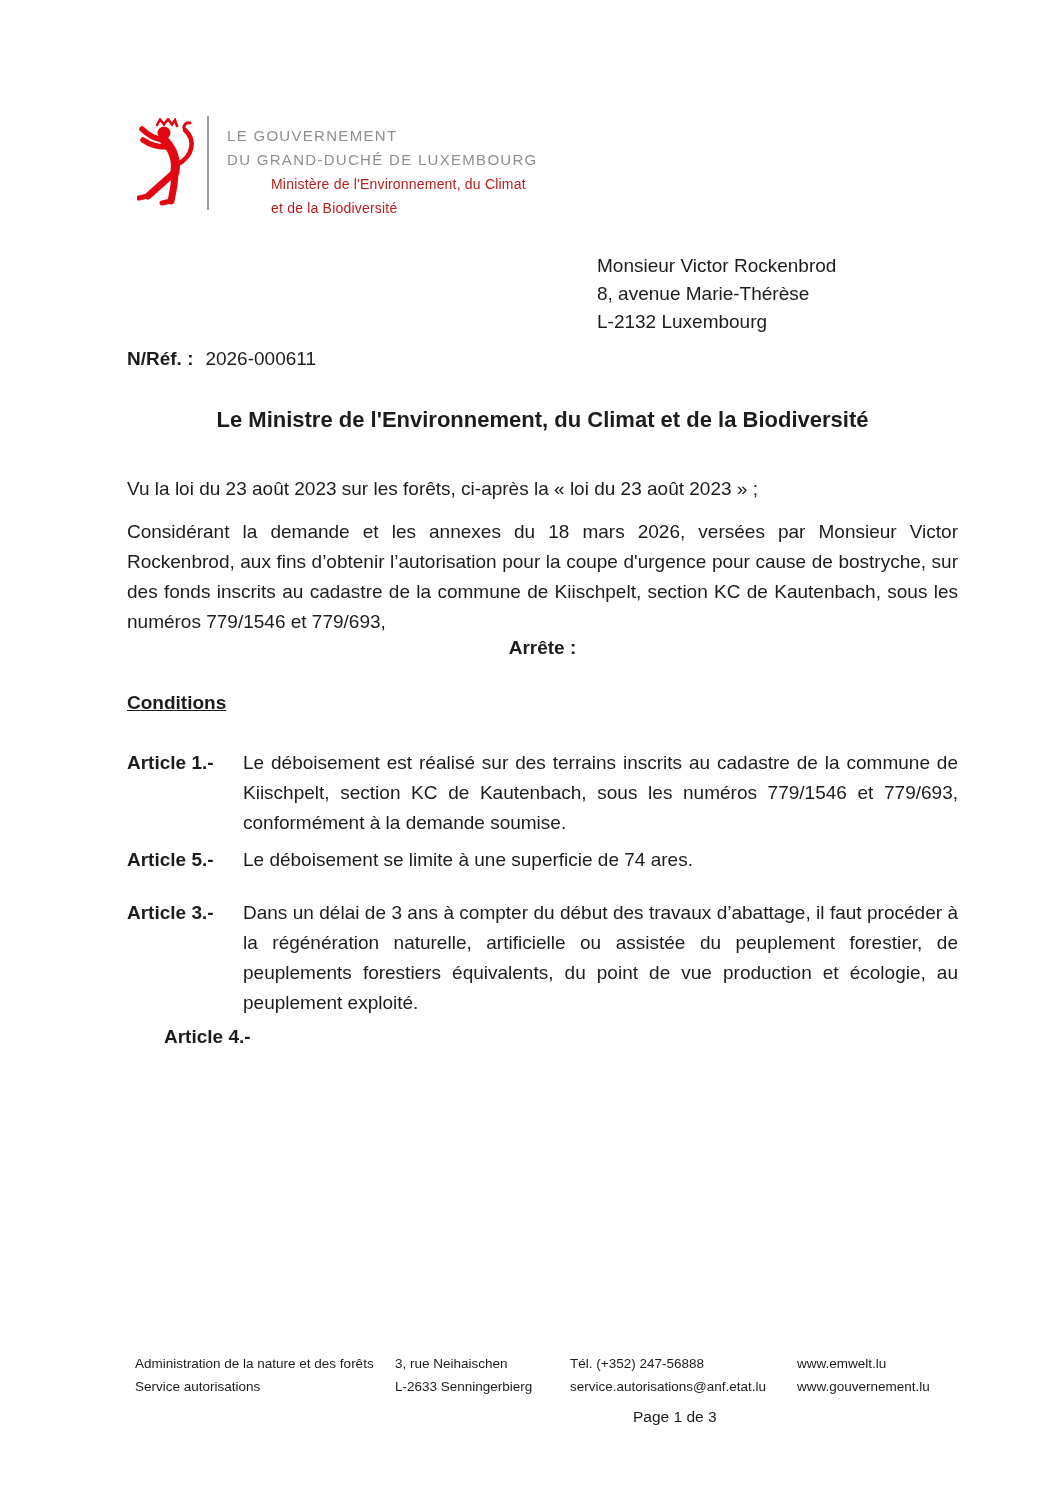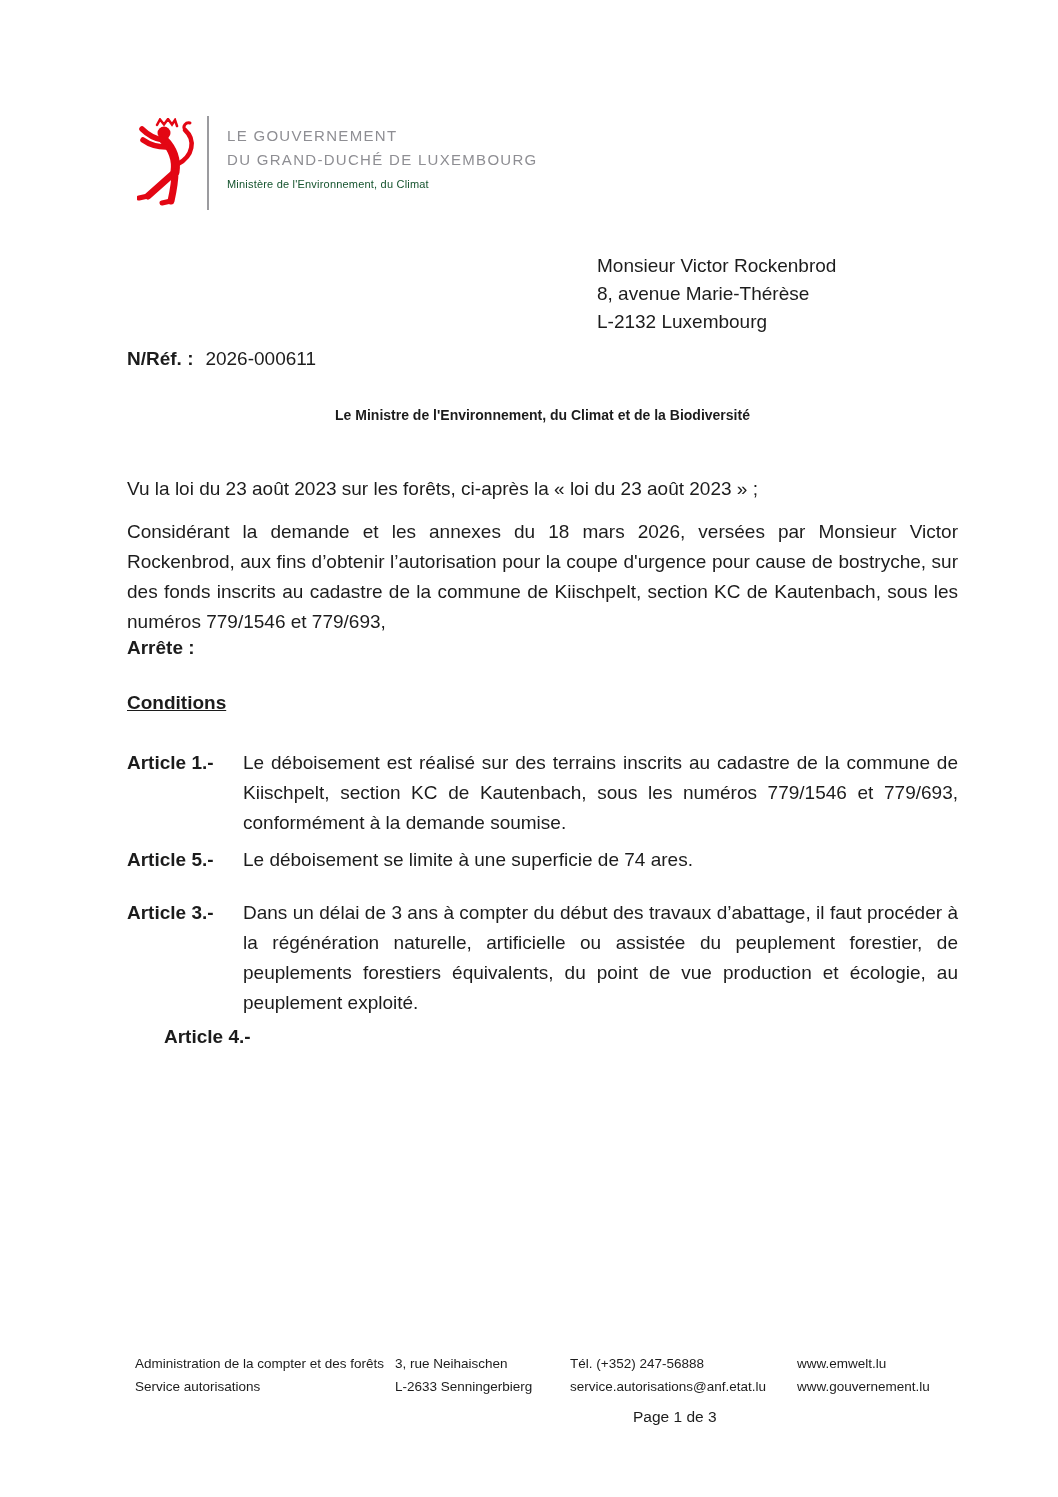--- a/index.html
+++ b/index.html
@@ -9,32 +9,32 @@
     background:#ffffff;
     font-family:"Liberation Sans", sans-serif;
     color:#1c1c1c;
     overflow:hidden;
   }
   
   .logo-lion { position:absolute; left:137px; top:118px; }
   .logo-divider { position:absolute; left:207px; top:116px; width:2px; height:94px; background:#9b9b9f; }
   .logo-text { position:absolute; left:227px; top:124px; line-height:24px; white-space:nowrap; }
   .logo-gov { color:#8e8e93; font-size:15px; letter-spacing:1.3px; }
-  .logo-min { color:#14532d; font-size:11px; letter-spacing:0.2px; }
+  .logo-min { color:#b91c1c; font-size:14px; letter-spacing:0.2px;margin-left:44px; }
   
   .recipient { position:absolute; left:597px; top:252px; font-size:19px; line-height:28px; }
   
   .reference { position:absolute; left:127px; top:348px; font-size:19px;text-align:right; }
   .reference .ref-label { font-weight:bold; }
   .reference .ref-value { margin-left:0.35em; }
   
-  .doc-title { position:absolute; left:127px; top:407px; width:831px; text-align:center; font-weight:bold; font-size:14px; }
+  .doc-title { position:absolute; left:127px; top:407px; width:831px; text-align:center; font-weight:bold; font-size:22px; }
   .para-vu { position:absolute; left:127px; top:478px; width:831px; font-size:19px; }
   .para-considerant { position:absolute; left:127px; top:517px; width:831px; font-size:19px; line-height:30px; text-align:justify; }
-  .arrete { position:absolute; left:127px; top:637px; width:831px; text-align:left; font-weight:bold; font-size:19px; }
+  .arrete { position:absolute; left:127px; top:637px; width:831px; text-align:center; font-weight:bold; font-size:19px; }
   .conditions { position:absolute; left:127px; top:692px; font-weight:bold; font-size:19px; text-decoration:underline; }
   
   .article { position:absolute; left:127px; width:831px; display:flex; font-size:19px; line-height:30px; }
   .article-label { flex:none; width:116px; font-weight:bold; }
   .article-text { flex:1; text-align:justify; }
   .article-1 { top:748px; }
   .article-2 { top:845px; }
   .article-3 { top:898px; }
   .article-4 { top:1022px;margin-left:37px; }
   
@@ -65,20 +65,21 @@
         <path d="M41 46 C56 38 59 22 48 12" stroke-width="4.5"></path>
         <path d="M48 12 C45 8 49 4 53 5" stroke-width="3"></path>
       </g>
     </svg>
   </div>
   <div class="logo-divider"></div>
   <div class="logo-text">
     <div class="logo-gov">LE GOUVERNEMENT</div>
     <div class="logo-gov">DU GRAND-DUCHÉ DE LUXEMBOURG</div>
     <div class="logo-min">Ministère de l'Environnement, du Climat</div>
+    <div class="logo-min">et de la Biodiversité</div>
   </div>
 
   <div class="recipient">
     <div>Monsieur Victor Rockenbrod</div>
     <div>8, avenue Marie-Thérèse</div>
     <div>L-2132 Luxembourg</div>
   </div>
 
   <div class="reference">
     <span class="ref-label">N/Réf. :</span>
@@ -102,21 +103,21 @@
   </div>
   <div class="article article-3">
     <div class="article-label">Article 3.-</div>
     <div class="article-text">Dans un délai de 3 ans à compter du début des travaux d’abattage, il faut procéder à la régénération naturelle, artificielle ou assistée du peuplement forestier, de peuplements forestiers équivalents, du point de vue production et écologie, au peuplement exploité.</div>
   </div>
   <div class="article article-4">
     <div class="article-label">Article 4.-</div>
   </div>
 
   <div class="footer-col footer-col-1">
-    <div>Administration de la compter et des forêts</div>
+    <div>Administration de la nature et des forêts</div>
     <div>Service autorisations</div>
   </div>
   <div class="footer-col footer-col-2">
     <div>3, rue Neihaischen</div>
     <div>L-2633 Senningerbierg</div>
   </div>
   <div class="footer-col footer-col-3">
     <div>Tél. (+352) 247-56888</div>
     <div>service.autorisations@anf.etat.lu</div>
   </div>

